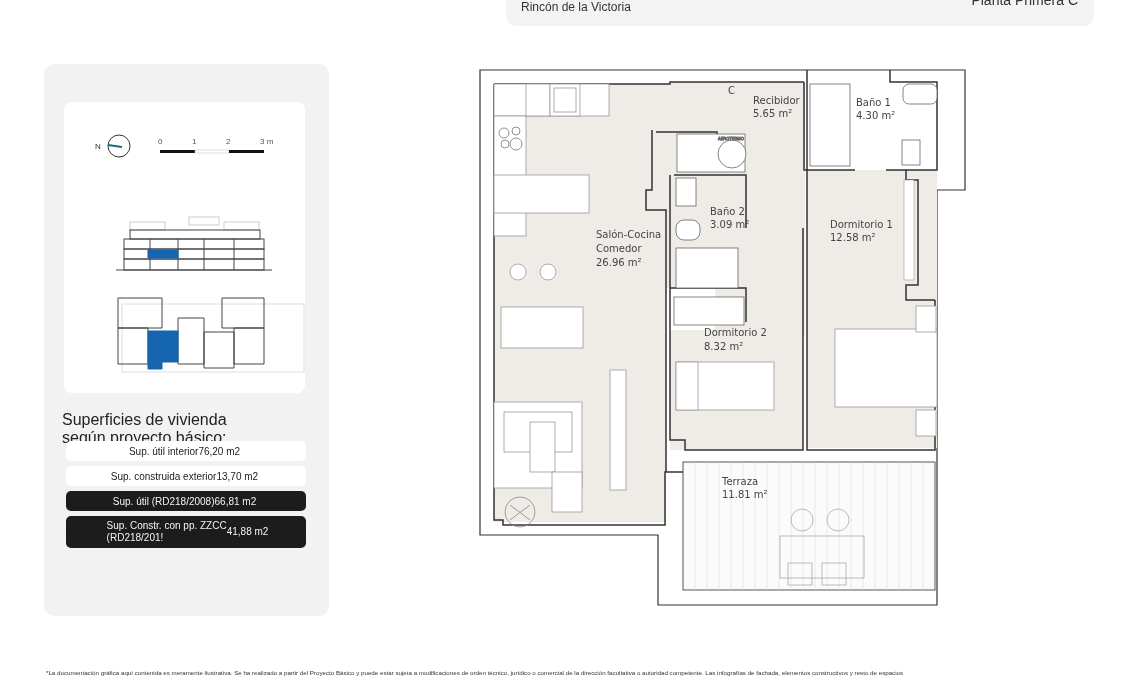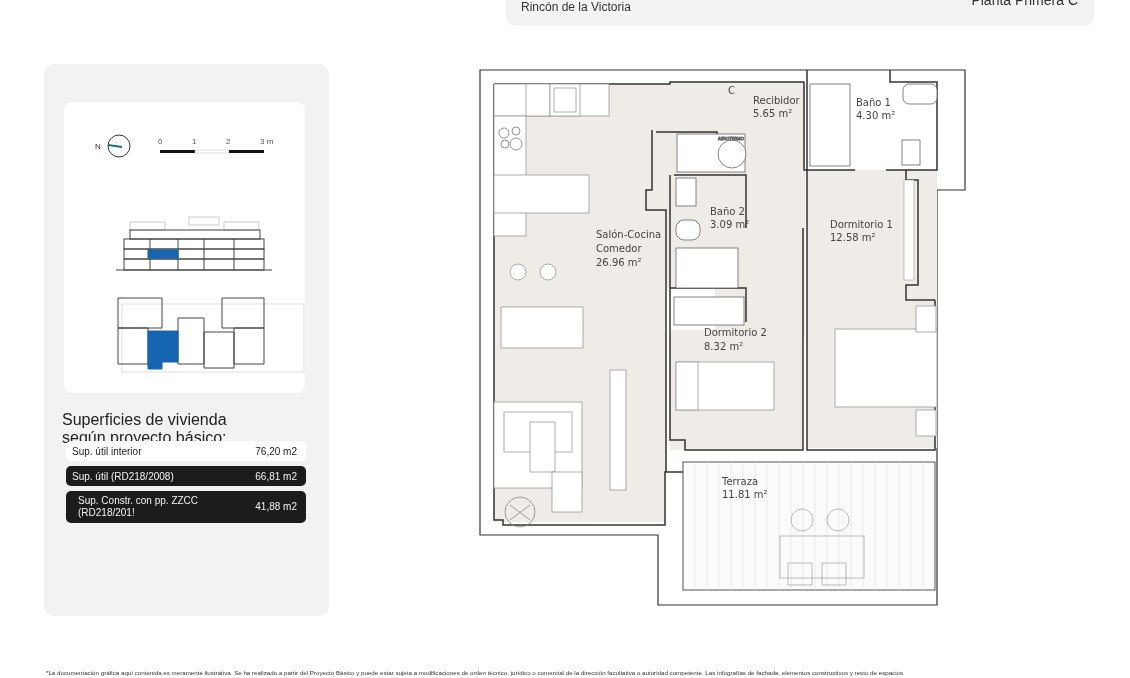--- a/index.html
+++ b/index.html
@@ -28,21 +28,21 @@
   .map-card {
     position: absolute; left: 20px; top: 38px; width: 241px; height: 291px;
     background: #ffffff; border-radius: 8px;
   }
   .surf-title {
     position: absolute; left: 18px; top: 347px; width: 200px;
     font-size: 16px; line-height: 18px; color: #222;
   }
   .surf-rows { position: absolute; left: 22px; top: 377px; width: 240px; }
   .surf-row {
-    display: flex; justify-content: space-between; align-items: center;
+    display: flex; justify-content: center; align-items: center;
     background: #ffffff; border-radius: 5px;
     font-size: 10px; color: #222;
     padding: 0 9px 0 6px; height: 20px; margin-bottom: 5px;
   }
   .surf-row.dark { background: #1c1c1c; color: #f2f2f2; }
   .surf-row.tall { height: 32px; line-height: 12px; padding-left: 12px; }
   .surf-row .lbl { white-space: pre-line; }
   
   .floorplan { position: absolute; left: 470px; top: 60px; }
   .plan-label { font-family: "DejaVu Sans", sans-serif; font-size: 10px; fill: #444; }
@@ -108,20 +108,24 @@
       </g>
     </svg>
   </div>
 
   <div class="surf-title">Superficies de vivienda según proyecto básico:</div>
 
   <div class="surf-rows">
     <div class="surf-row">
       <span class="lbl">Sup. útil interior</span>
       <span>76,20 m2</span>
+    </div>
+    <div class="surf-row">
+      <span class="lbl">Sup. construida exterior</span>
+      <span>13,70 m2</span>
     </div>
     <div class="surf-row dark">
       <span class="lbl">Sup. útil (RD218/2008)</span>
       <span>66,81 m2</span>
     </div>
     <div class="surf-row dark tall">
       <span class="lbl">Sup. Constr. con pp. ZZCC
 (RD218/201!</span>
       <span>41,88 m2</span>
     </div>

